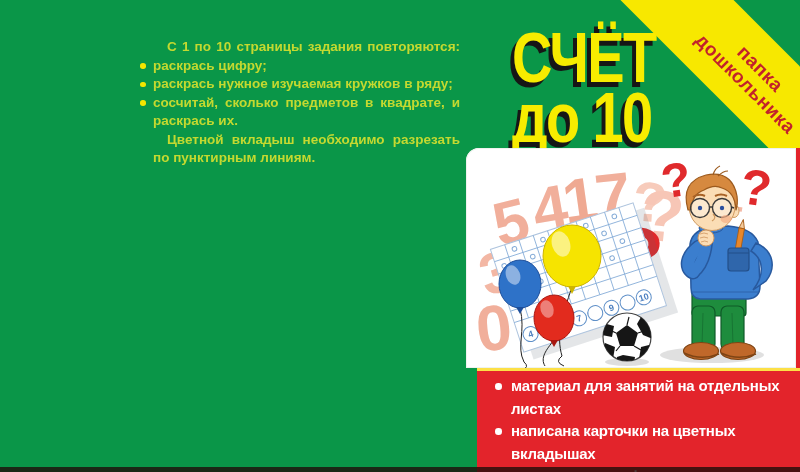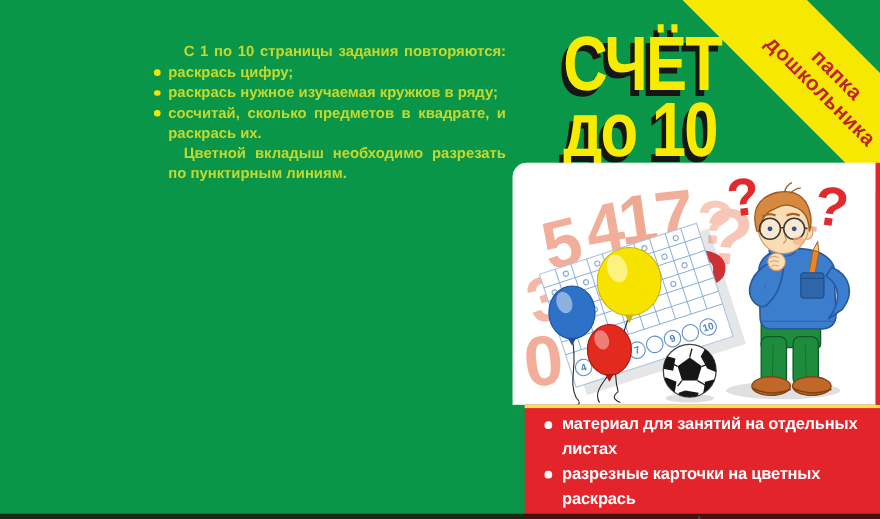--- a/index.html
+++ b/index.html
@@ -263,20 +263,20 @@
           <path d="M234,86 q4,-2 8,0 M234,90 q4,-2 8,0 M235,94 q4,-2 7,0" stroke="#CF9760" stroke-width="0.8" fill="none"></path>
         </g>
       </g>
     </svg>
   </div>
   <div class="right-strip"></div>
 
   <div class="red-panel">
     <ul>
       <li class="dot">материал для занятий на отдельных листах</li>
-      <li class="dot">разрезные карточки на цветных раскрась</li>
+      <li class="dot">написана карточки на цветных вкладышах</li>
       <li class="dash">знакомство с цифрами</li>
 
     </ul>
   </div>
 
   <div class="bottom-strip"></div>
 </div>
 
 </body></html>

